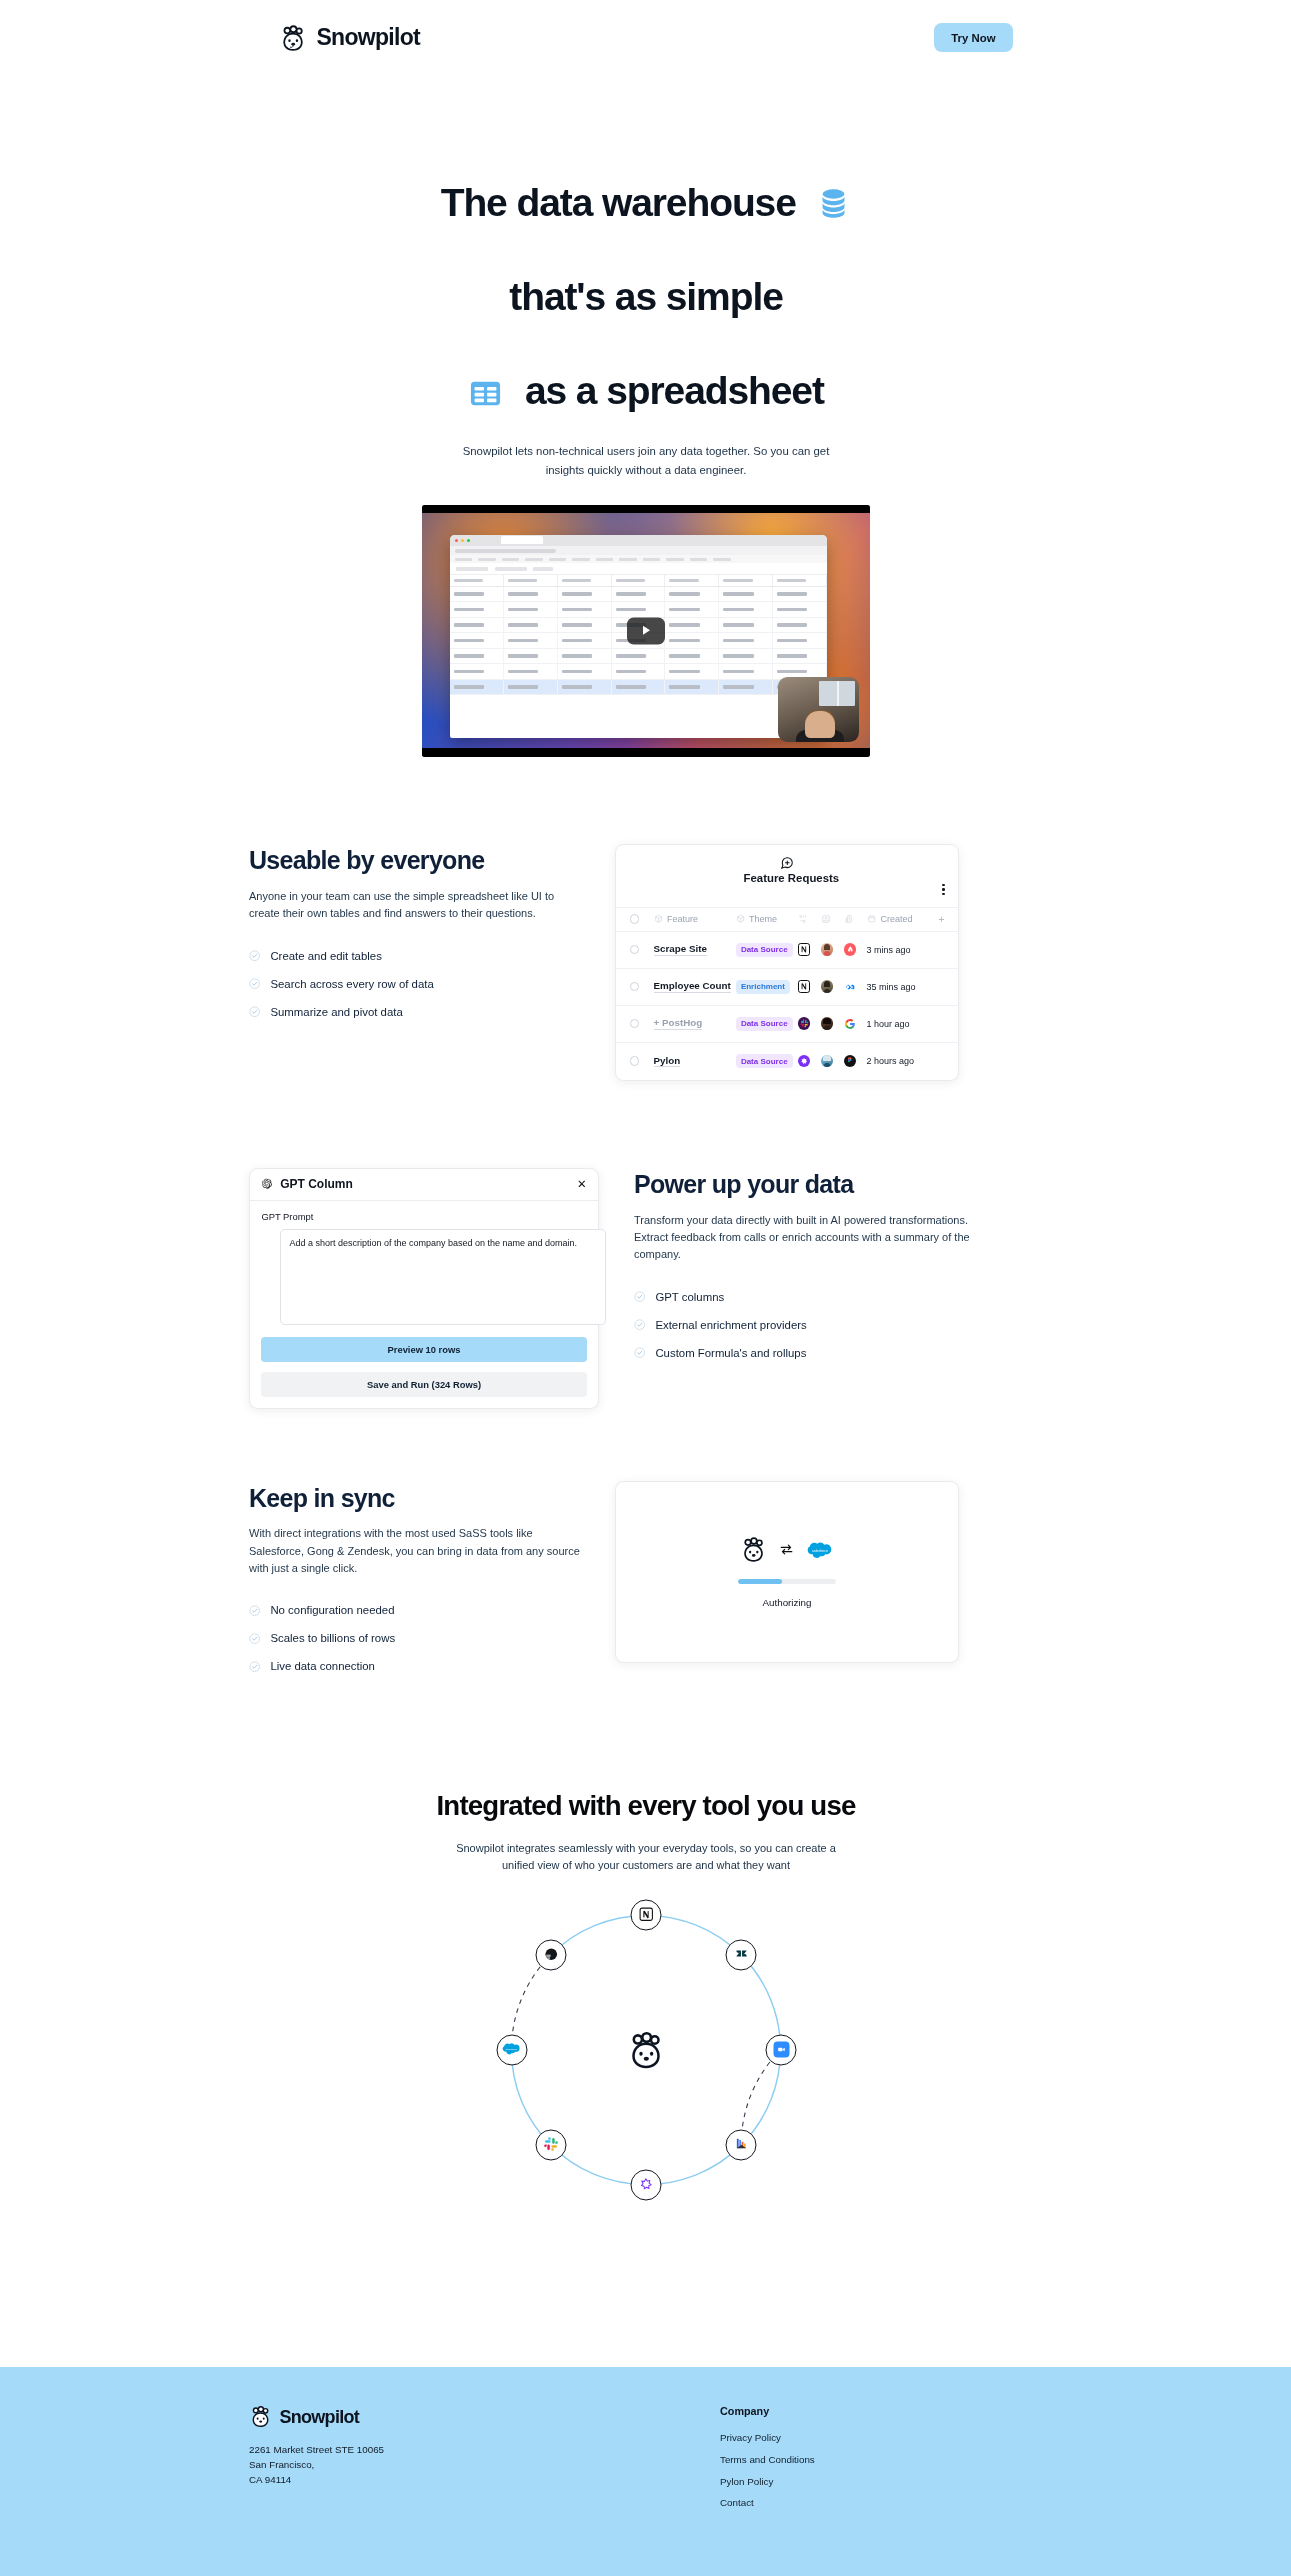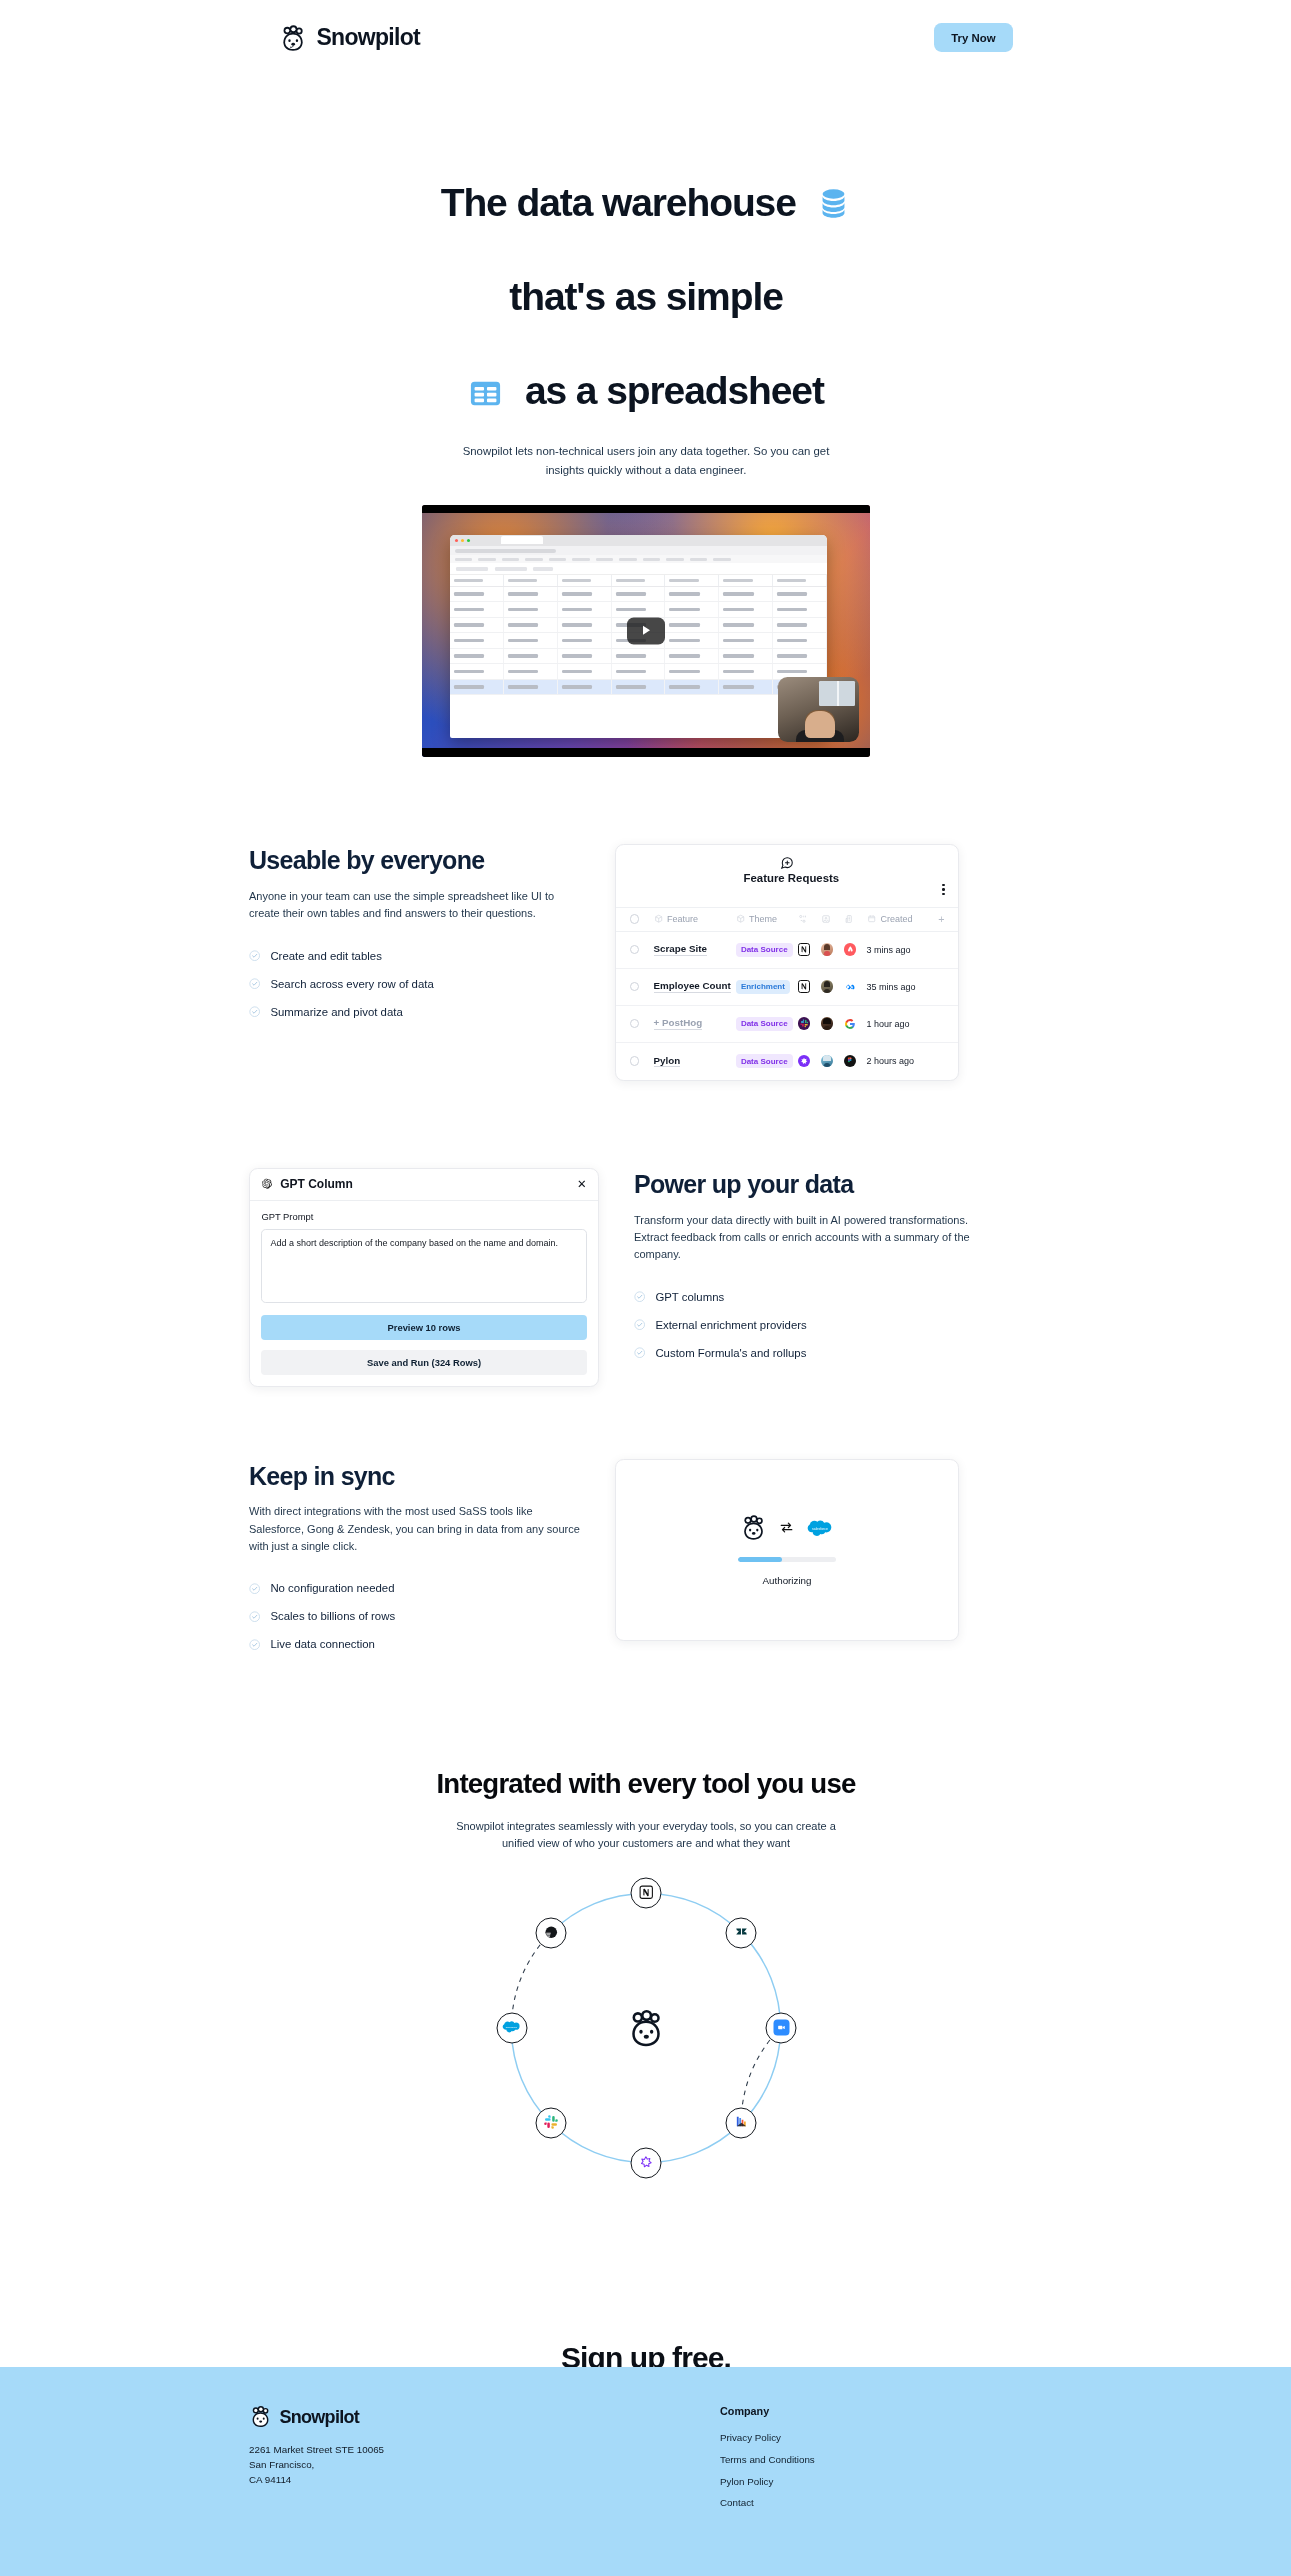--- a/index.html
+++ b/index.html
@@ -149,23 +149,23 @@
   .ts { font-size: 9px; color: #141b27; }
 
   
   .gpt-card { width: 350px; }
   .gpt-head { display: flex; align-items: center; padding: 8.7px 11.4px; border-bottom: 0.7px solid #eceef1; }
   .gpt-head .t { font-size: 12px; font-weight: 700; color: #10151f; margin-left: 7.4px; }
   .gpt-x { margin-left: auto; font-size: 11.4px; color: #12171f; line-height: 1; cursor: pointer; font-weight: 400; }
   .gpt-body { padding: 10px 11.4px 11.4px; }
   .gpt-label { font-size: 9.4px; color: #10151f; margin-bottom: 6.7px; }
   .gpt-ta {
-    width: 100%; height: 74px; border: 0.7px solid #dfe2e7; border-radius: 4.7px;
+    width: 100%; height: 96px; border: 0.7px solid #dfe2e7; border-radius: 4.7px;
     padding: 7.4px 8px; font-size: 9px; line-height: 1.45; color: #131820;
-    font-family: "Liberation Sans", sans-serif; resize: none; background: #fff;
+    font-family: "Liberation Sans", sans-serif; resize: none; background: #fff; margin-left: 19px;
   }
   .gpt-btn {
     width: 100%; height: 25px; margin-top: 10px; border-radius: 4px;
     font-size: 9.4px; font-weight: 600; display: flex; align-items: center; justify-content: center;
   }
 
   
   .sync-card { width: 344px; height: 182px; display: flex; flex-direction: column; align-items: center; justify-content: center; }
   .sync-row { display: flex; align-items: center; gap: 12px; }
   .sync-bar { margin-top: 14px; width: 98px; height: 4.7px; border-radius: 2.7px; background: #edeef1; overflow: hidden; }

